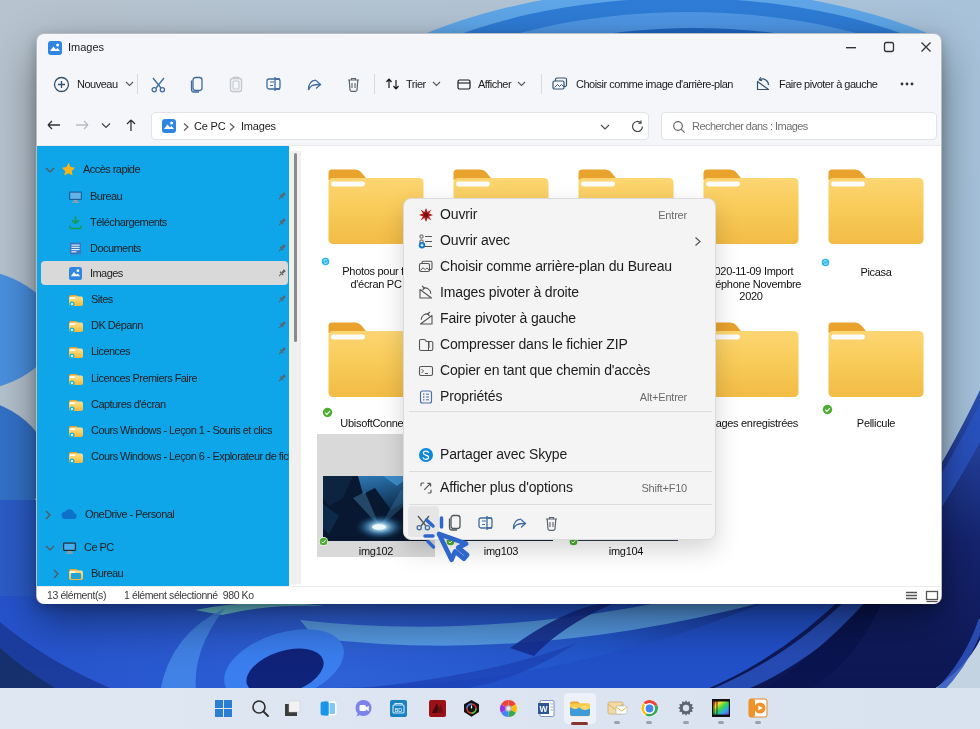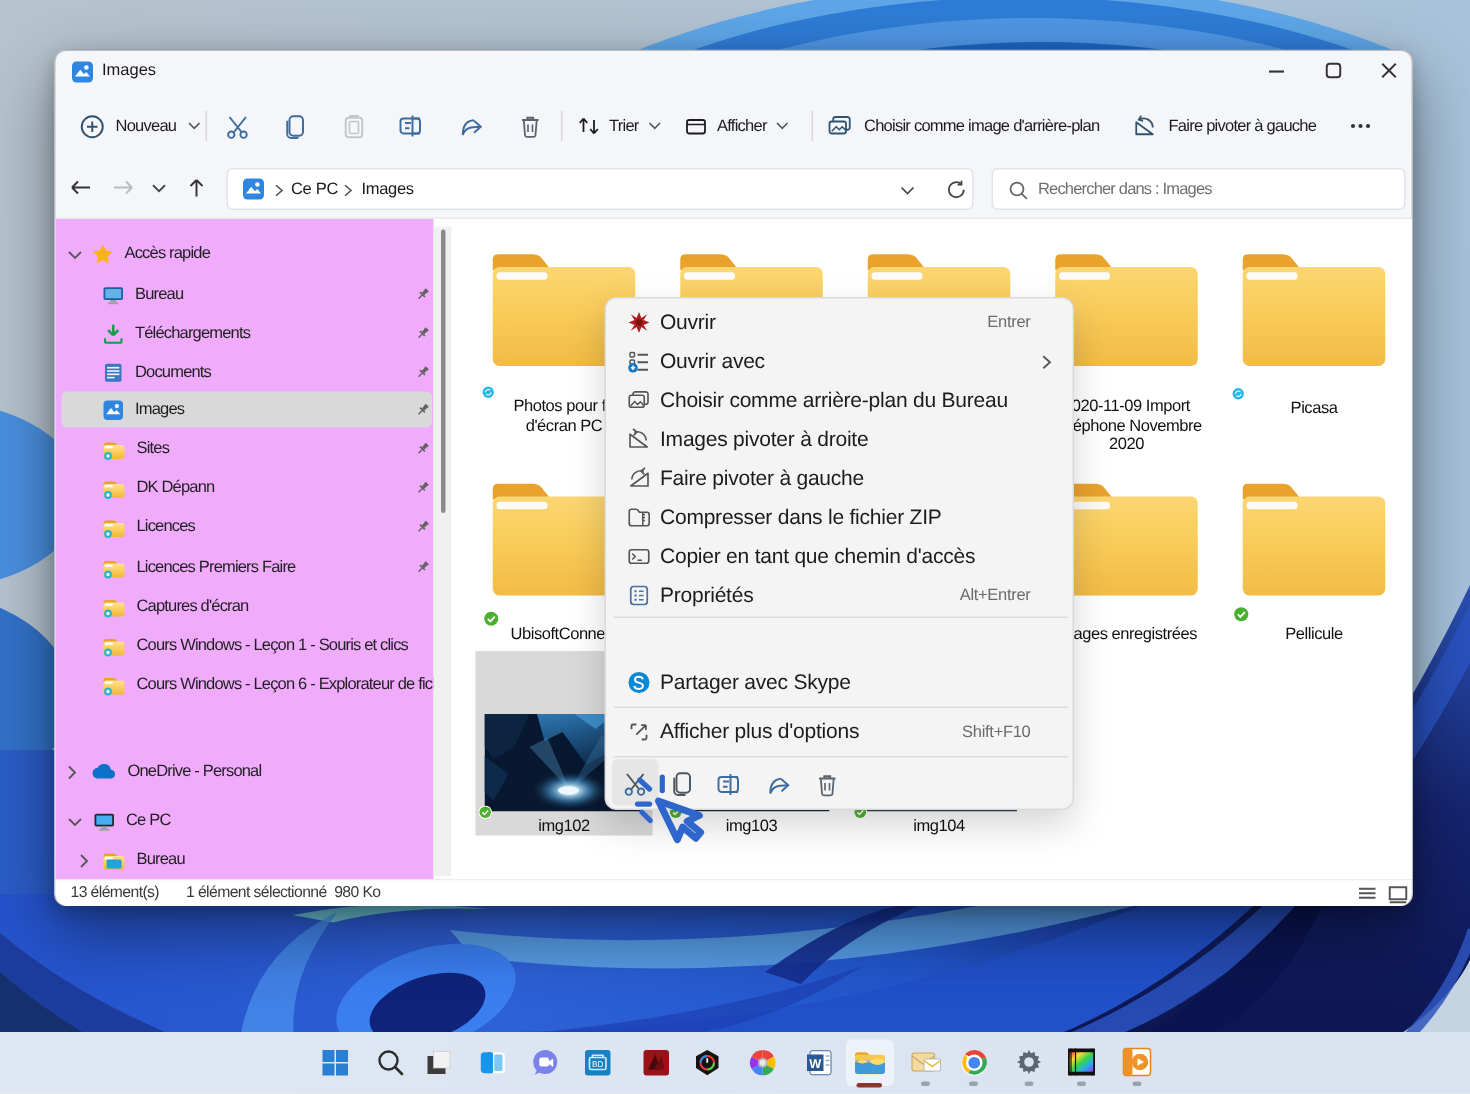--- a/index.html
+++ b/index.html
@@ -7,21 +7,21 @@
 .abs{position:absolute;}
 
 #win{position:absolute;left:36px;top:33px;width:906px;height:571px;background:#f4f6fa;border-radius:8px;border:1px solid rgba(110,120,130,.45);box-shadow:0 18px 45px rgba(0,0,0,.42), 0 4px 12px rgba(0,0,0,.22);}
 .tb-txt{font-size:11px;letter-spacing:-0.5px;color:#1b1b1b;}
 .sep-v{position:absolute;width:1px;background:#d9d9d9;}
 #toolbar{position:absolute;left:0;top:30px;width:100%;height:41px;}
 #toolbar .ic{position:absolute;top:9px;width:22px;height:22px;display:flex;align-items:center;justify-content:center;}
 #addr{position:absolute;left:0;top:71px;width:100%;height:41px;border-bottom:1px solid #e8eaed;}
 .inputbox{position:absolute;top:7px;height:28px;background:#fff;border:1px solid #e1e3e6;border-radius:4px;}
 #body{position:absolute;left:0;top:112px;width:904px;height:440px;background:#fff;}
-#sidebar{position:absolute;left:0;top:0;width:252px;height:440px;background:#f0abfc;}
+#sidebar{position:absolute;left:0;top:0;width:252px;height:440px;background:#0ea5e9;}
 .srow{position:absolute;height:24px;display:flex;align-items:center;font-size:11px;letter-spacing:-0.55px;color:#1f1f1f;white-space:nowrap;}
 .srow .lbl{margin-left:7px;}
 .pin{position:absolute;top:7px;}
 #statusbar{position:absolute;left:0;top:552px;width:904px;height:18px;background:#fff;border-top:1px solid #ececec;border-radius:0 0 8px 8px;font-size:10.5px;letter-spacing:-0.4px;color:#3a3a3a;}
 
 #content{position:absolute;left:264px;top:0;width:640px;height:440px;background:#fff;}
 .flabel{position:absolute;width:118px;text-align:center;font-size:11px;letter-spacing:-0.3px;line-height:12.5px;color:#111;}
 
 #menu{position:absolute;left:403px;top:198px;width:313px;height:342px;background:#f4f4f4;border:1px solid #dadada;border-radius:8px;box-shadow:0 10px 24px rgba(0,0,0,.17);z-index:40;}
 .mi{position:absolute;left:5px;width:303px;height:26px;}

